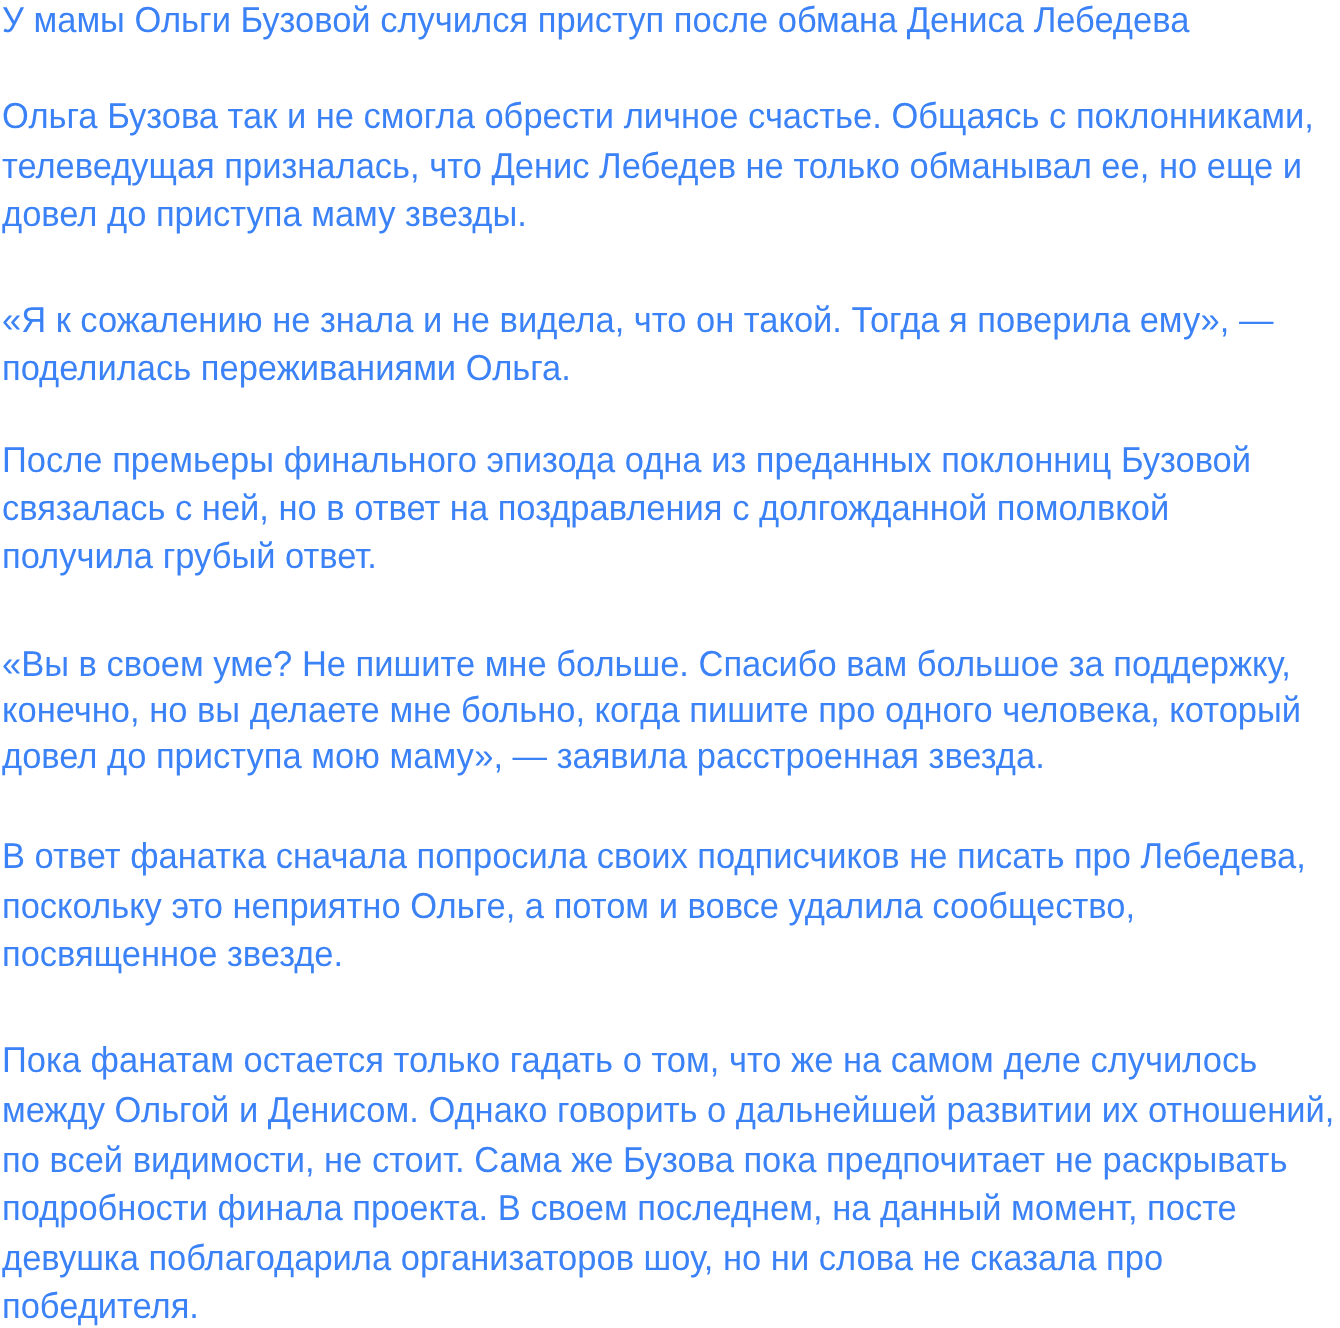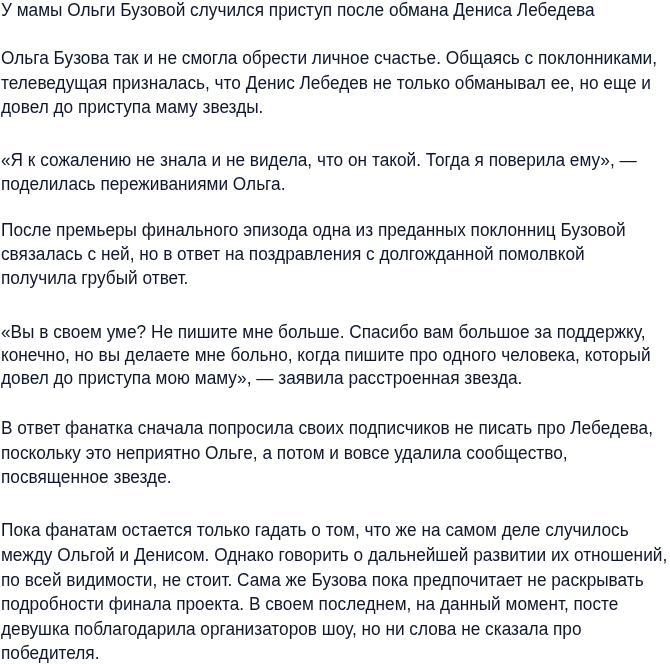--- a/index.html
+++ b/index.html
@@ -12,21 +12,21 @@
     height: 664px;
     overflow: hidden;
     position: relative;
   }
   #article {
     position: absolute;
     left: 0;
     top: 0;
     width: 670px;
     height: 664px;
-    color: #0f172a;
+    color: #3b82f6;
     font-family: "Liberation Sans", "DejaVu Sans", sans-serif;
     font-size: 18px;
   }
   .line {
     position: absolute;
     left: 1px;
     white-space: nowrap;
     line-height: 20px;
     height: 20px;
     transform-origin: 0 50%;

